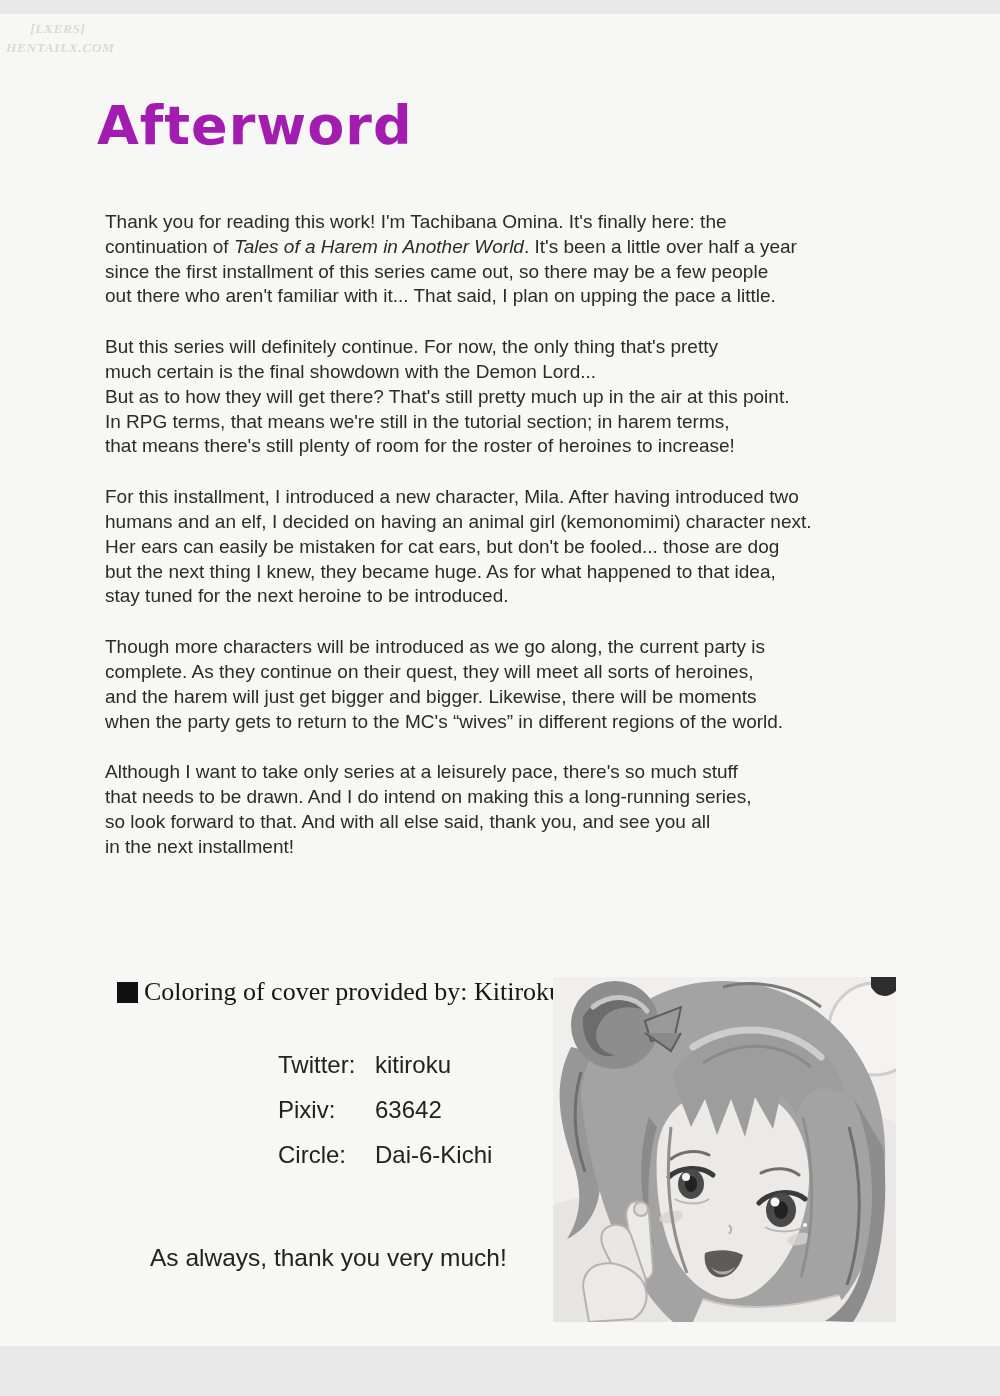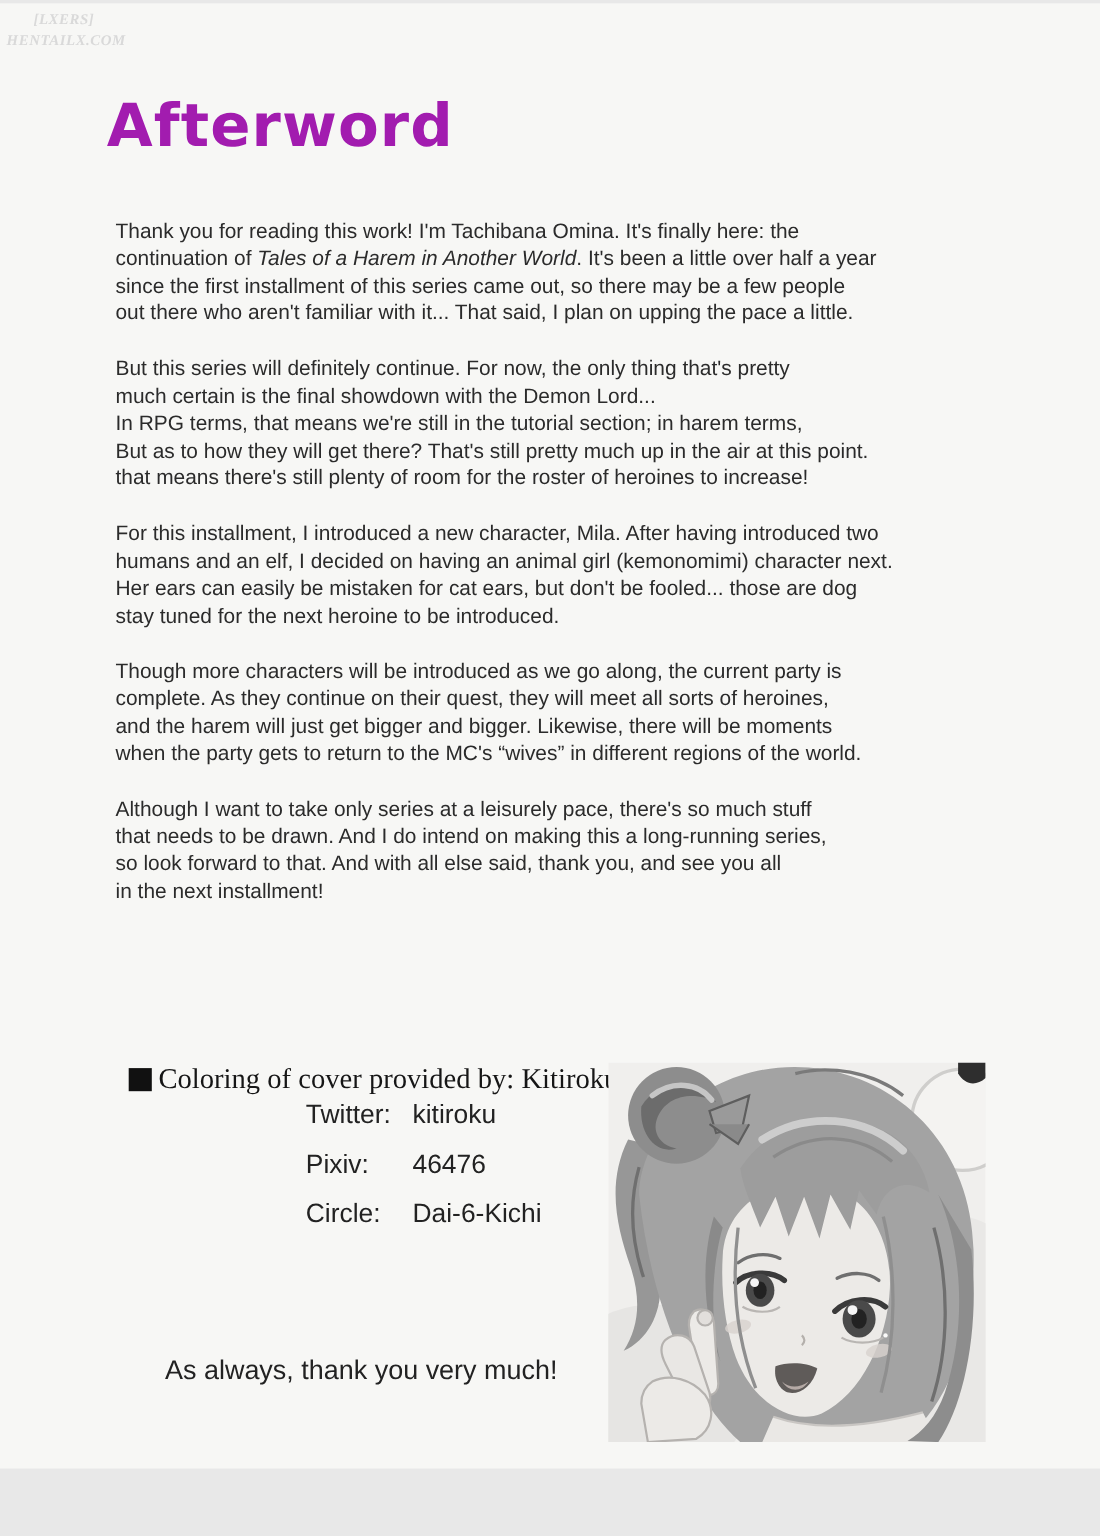--- a/index.html
+++ b/index.html
@@ -1,17 +1,17 @@
 <!DOCTYPE html>
 <html><head>
 <meta charset="utf-8">
 <style>
   html,body { margin:0; padding:0; background:#e8e8e8; }
   .page {
-    position:relative; width:1000px; height:1332px; margin:3px auto;
+    position:relative; width:1000px; height:1332px; margin:14px auto;
     background:#f7f7f5; overflow:hidden;
     font-family:"Liberation Sans", sans-serif; color:#2b2b2b;
   }
   .watermark {
     position:absolute; top:5px; left:6px; width:104px; text-align:center;
     font-family:"Liberation Serif", serif; font-weight:bold; font-style:italic;
     font-size:13.5px; line-height:19px; color:#d9d9d9; letter-spacing:.5px;
   }
   .title {
     position:absolute; left:97px; top:80px;
@@ -23,21 +23,21 @@
   .paragraph { margin-bottom:26px; }
   .line { white-space:nowrap; }
   .line i { }
   .credits-heading {
     position:absolute; left:117px; top:963px;
     font-family:"Liberation Serif", serif; font-size:26px; color:#161616;
     display:flex; align-items:center;
   }
   .bullet-square { display:inline-block; width:21px; height:21px; background:#111;
     margin-right:6px; }
-  .credit-rows { position:absolute; left:278px; top:996px; font-size:24px; color:#222; }
+  .credit-rows { position:absolute; left:278px; top:1036px; font-size:24px; color:#222; }
   .credit-row { display:flex; line-height:29px; margin-bottom:16px; }
   .credit-label { width:97px; }
   .credit-value { }
   .thanks { position:absolute; left:150px; top:1230px; font-size:24.5px; color:#222;text-align:right; }
   .illustration { position:absolute; left:553px; top:963px; width:343px; height:345px; }
   .illustration svg { display:block; }
 </style>
 </head>
 <body>
 
@@ -53,28 +53,29 @@
   <div class="body-text">
       <div class="paragraph">
         <div class="line">Thank you for reading this work! I'm Tachibana Omina. It's finally here: the</div>
         <div class="line">continuation of <i>Tales of a Harem in Another World</i>. It's been a little over half a year</div>
         <div class="line">since the first installment of this series came out, so there may be a few people</div>
         <div class="line">out there who aren't familiar with it... That said, I plan on upping the pace a little.</div>
       </div>
       <div class="paragraph">
         <div class="line">But this series will definitely continue. For now, the only thing that's pretty</div>
         <div class="line">much certain is the final showdown with the Demon Lord...</div>
+        <div class="line">But as to how they will get there? That's still pretty much up in the air at this point.</div>
         <div class="line">In RPG terms, that means we're still in the tutorial section; in harem terms,</div>
-        <div class="line">But as to how they will get there? That's still pretty much up in the air at this point.</div>
         <div class="line">that means there's still plenty of room for the roster of heroines to increase!</div>
       </div>
       <div class="paragraph">
         <div class="line">For this installment, I introduced a new character, Mila. After having introduced two</div>
         <div class="line">humans and an elf, I decided on having an animal girl (kemonomimi) character next.</div>
         <div class="line">Her ears can easily be mistaken for cat ears, but don't be fooled... those are dog</div>
+        <div class="line">but the next thing I knew, they became huge. As for what happened to that idea,</div>
         <div class="line">stay tuned for the next heroine to be introduced.</div>
       </div>
       <div class="paragraph">
         <div class="line">Though more characters will be introduced as we go along, the current party is</div>
         <div class="line">complete. As they continue on their quest, they will meet all sorts of heroines,</div>
         <div class="line">and the harem will just get bigger and bigger. Likewise, there will be moments</div>
         <div class="line">when the party gets to return to the MC's “wives” in different regions of the world.</div>
       </div>
       <div class="paragraph">
         <div class="line">Although I want to take only series at a leisurely pace, there's so much stuff</div>
@@ -89,21 +90,21 @@
     <span>Coloring of cover provided by: Kitiroku</span>
   </div>
 
   <div class="credit-rows">
       <div class="credit-row">
         <span class="credit-label">Twitter:</span>
         <span class="credit-value">kitiroku</span>
       </div>
       <div class="credit-row">
         <span class="credit-label">Pixiv:</span>
-        <span class="credit-value">46476</span>
+        <span class="credit-value">63642</span>
       </div>
       <div class="credit-row">
         <span class="credit-label">Circle:</span>
         <span class="credit-value">Dai-6-Kichi</span>
       </div>
     </div>
 
   <div class="thanks">As always, thank you very much!</div>
 
   <div class="illustration" role="img" aria-label="Grayscale manga close-up of an anime girl with a hair bun and ribbon, large eyes, open smile, hand raised beside her face">

